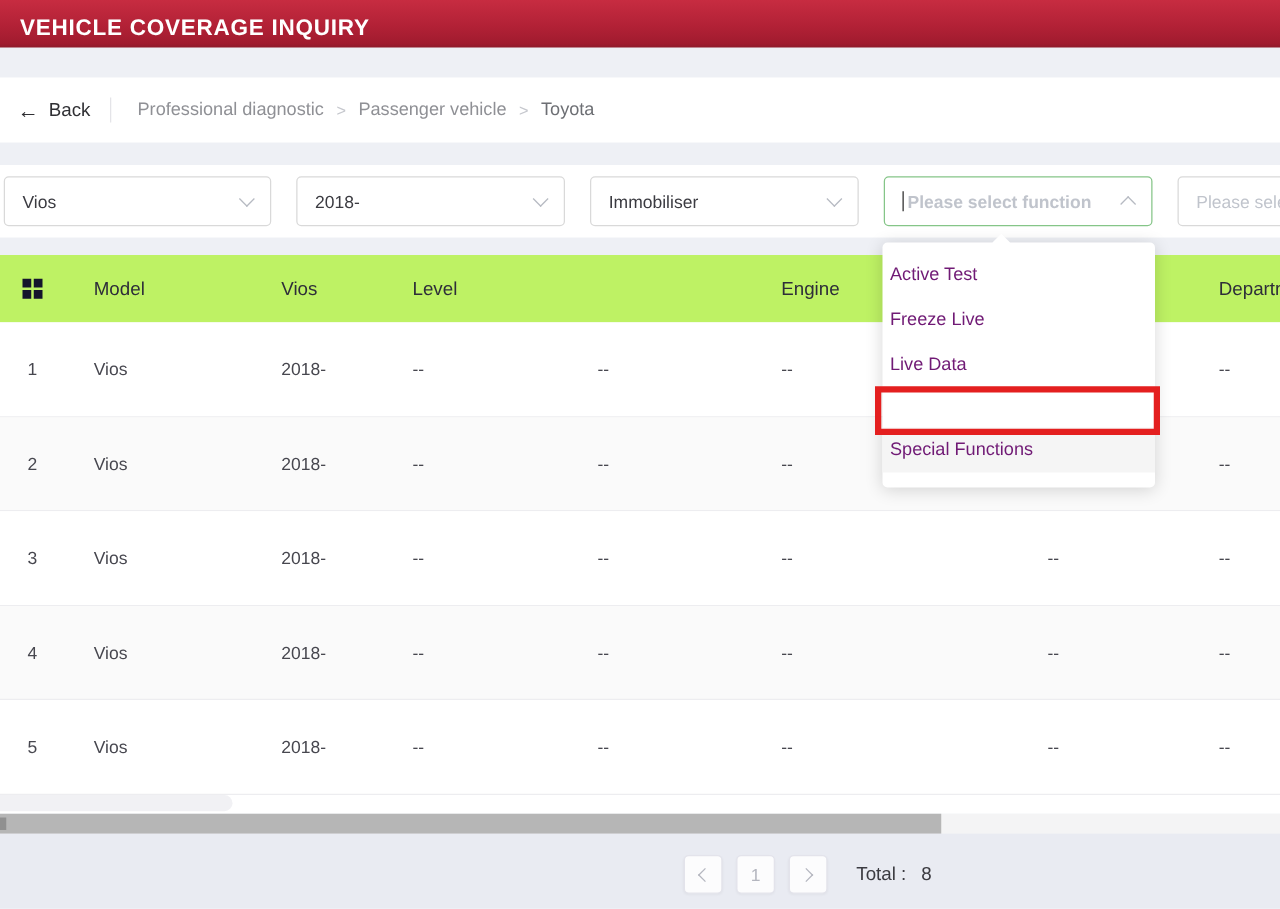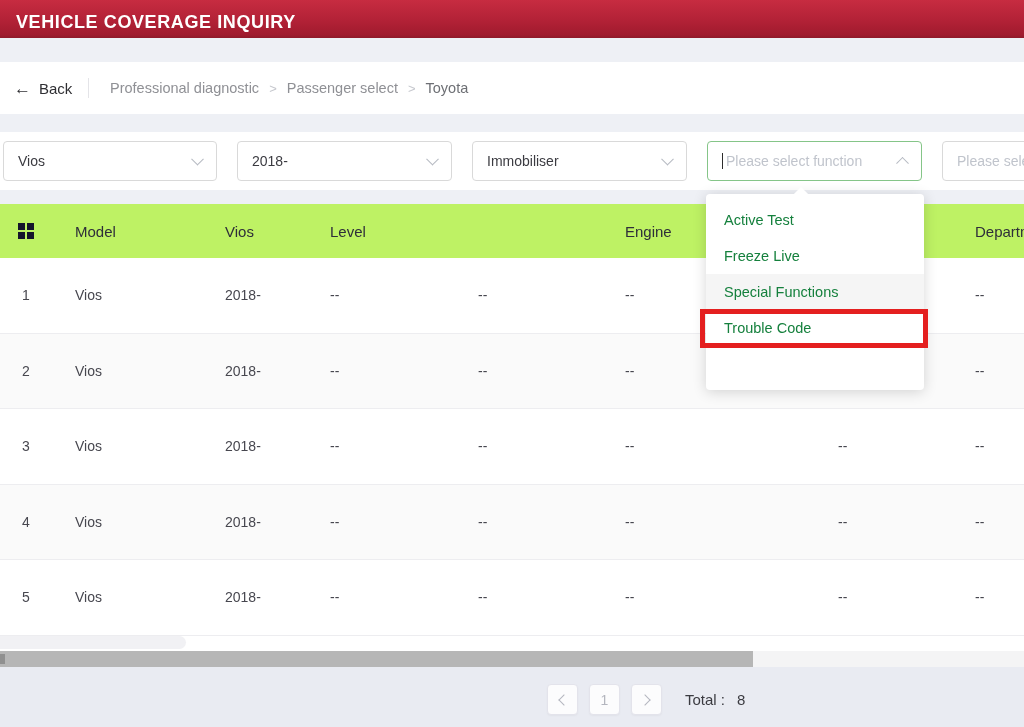--- a/index.html
+++ b/index.html
@@ -24,21 +24,21 @@
   .crumb-last{color:#6d6f74;}
 
   
   .filter-bar{position:absolute;left:0;top:132px;width:1024px;height:58px;background:#ffffff;}
   .select{position:absolute;top:9px;height:40px;background:#fff;border:1px solid #d9d9d9;
     border-radius:4px;box-sizing:border-box;display:flex;align-items:center;
     padding:0 30px 0 14px;font-size:14px;color:#3b3b41;cursor:pointer;}
   .sel-model{left:3px;width:214px;}
   .sel-year{left:237px;width:215px;}
   .sel-system{left:472px;width:215px;}
-  .sel-func{left:707px;width:215px;border-color:#85c588;}
+  .sel-func{left:707px;width:215px;border-color:#85c588;font-weight:bold;}
   .sel-5{left:942px;width:215px;}
   .placeholder{color:#c0c4cc;white-space:nowrap;overflow:hidden;}
   .caret-bar{width:1px;height:16px;background:#2c2c2c;margin-right:3px;flex:0 0 1px;}
   .chev{position:absolute;right:14px;top:50%;width:8px;height:8px;
     border-right:1.6px solid #b6bac2;border-bottom:1.6px solid #b6bac2;}
   .chev.down{transform:translateY(-70%) rotate(45deg);}
   .chev.up{transform:translateY(-25%) rotate(-135deg);}
 
   
   .table-header{position:absolute;left:0;top:204px;width:1024px;height:54px;background:#bef264;
@@ -70,23 +70,23 @@
   .pg-chev{width:7px;height:7px;border-right:1.5px solid #b4b6bf;border-bottom:1.5px solid #b4b6bf;}
   .pg-chev.left{transform:rotate(135deg);margin-left:3px;}
   .pg-chev.right{transform:rotate(-45deg);margin-right:3px;}
   .total{margin-left:12px;font-size:15px;color:#3b3b41;display:flex;gap:12px;align-items:center;}
 
   
   .dropdown-panel{position:absolute;left:706px;top:194px;width:218px;height:196px;background:#fff;
     border-radius:4px;box-shadow:0 2px 14px rgba(0,0,0,.16);padding:8px 0;box-sizing:border-box;z-index:5;}
   .dropdown-panel::before{content:"";position:absolute;top:-5px;left:90px;width:10px;height:10px;
     background:#fff;transform:rotate(45deg);}
-  .option{height:36px;display:flex;align-items:center;padding-left:18px;font-size:14.5px;
-    color:#15803d;cursor:pointer;}
-  .option.active{background:#f5f5f5;}
+  .option{height:36px;display:flex;align-items:center;padding-left:6px;font-size:14.5px;
+    color:#701a75;cursor:pointer;}
+  .option.active{background:#f5f5f5;margin-top:32px;}
 
   
   .red-annotation{position:absolute;left:700px;top:309px;width:228px;height:39px;
     border:5px solid #e41f1f;box-sizing:border-box;z-index:6;pointer-events:none;}
 </style>
 </head>
 <body>
 
 <div class="page">
 
@@ -96,21 +96,21 @@
 
   <div class="breadcrumb-bar">
     <div class="back-button">
       <span class="back-arrow">←</span>
       <span>Back</span>
     </div>
     <div class="v-divider"></div>
     <nav class="crumbs">
       <span>Professional diagnostic</span>
       <span class="crumb-sep">&gt;</span>
-      <span>Passenger select</span>
+      <span>Passenger vehicle</span>
       <span class="crumb-sep">&gt;</span>
       <span class="crumb-last">Toyota</span>
     </nav>
   </div>
 
   <div class="filter-bar">
     <div class="select sel-model">
       <span>Vios</span>
       <span class="chev down"></span>
     </div>
@@ -219,19 +219,19 @@
       <div class="total">
         <span>Total :</span>
         <span>8</span>
       </div>
     </div>
   </footer>
 
   <div class="dropdown-panel" id="dropdown-panel">
       <div class="option">Active Test</div>
       <div class="option">Freeze Live</div>
+      <div class="option">Live Data</div>
       <div class="option active">Special Functions</div>
-      <div class="option">Trouble Code</div>
     </div>
 
   <div class="red-annotation"></div>
 
 </div>
 
 </body></html>

